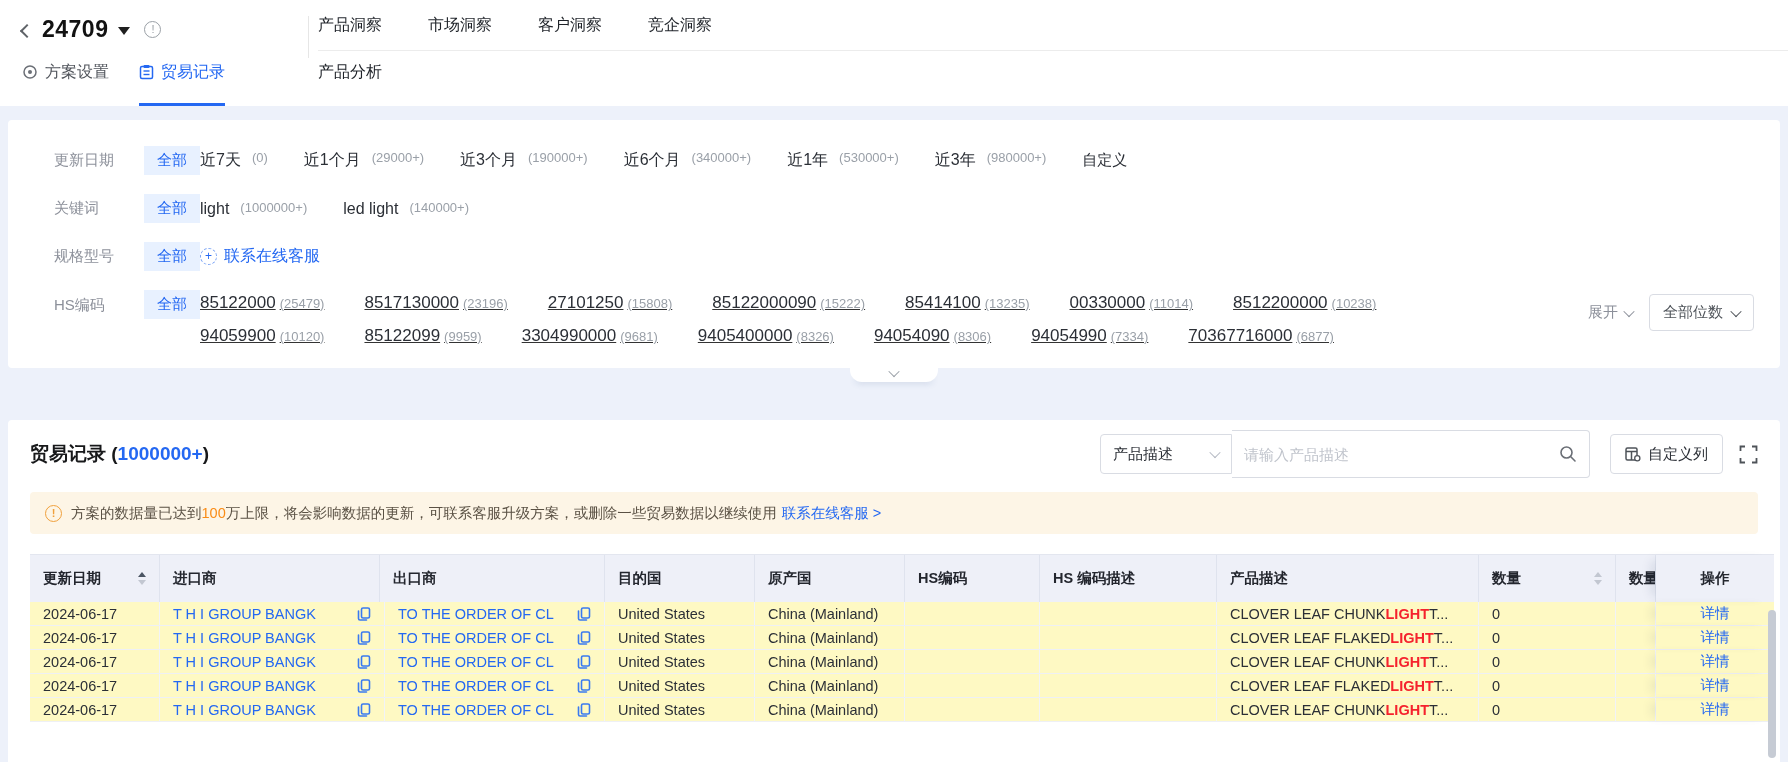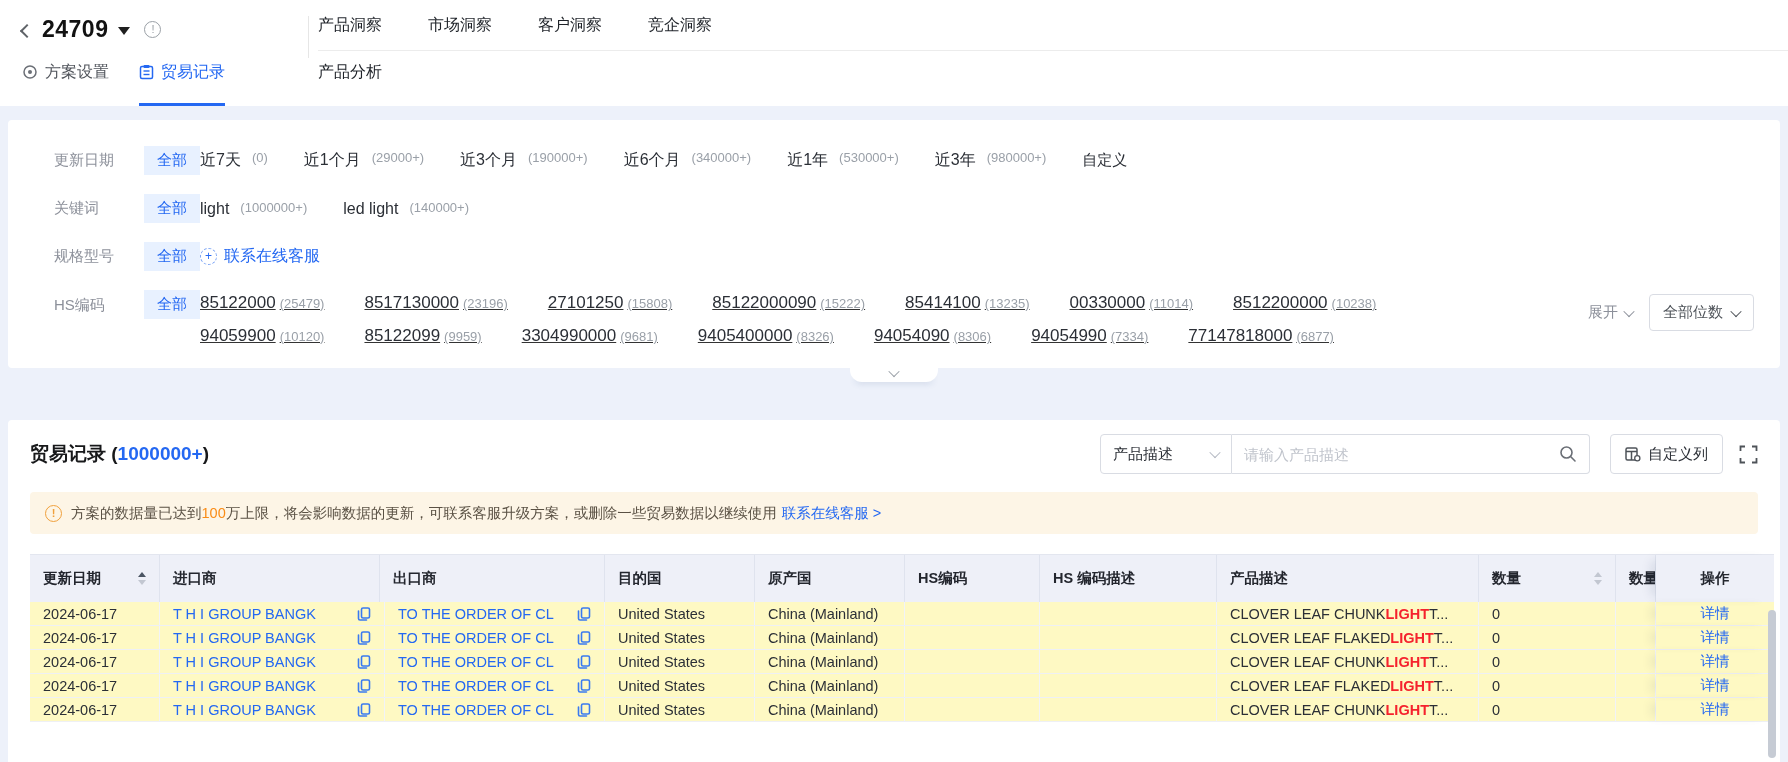--- a/index.html
+++ b/index.html
@@ -54,21 +54,21 @@
   .collapse-tab .chev { color:#9aa0a8; margin-top:-4px; }
 
   
   .records-panel { position:relative; margin:52px 8px 0; height:342px; background:#fff; border-radius:4px 4px 0 0; padding:12px 22px 0; overflow:hidden; }
   .rec-head { display:flex; align-items:center; justify-content:space-between; height:44px; }
   .rec-title { font-size:19px; font-weight:bold; color:#17181a; }
   .rec-title .cnt { color:#2468f2; }
   .rec-ctrl { display:flex; align-items:center; }
   .sel-box { display:flex; align-items:center; justify-content:space-between; width:132px; height:40px; border:1px solid #d9dce3; border-radius:4px 0 0 4px; padding:0 12px; font-size:15px; color:#2b2f36; cursor:pointer; }
   .sel-box .chev { color:#b3b8c2; }
-  .search-box { display:flex; align-items:center; width:358px; height:40px; border:1px solid #d9dce3; border-left:none; border-radius:0 4px 4px 0; padding:0 12px; }
+  .search-box { display:flex; align-items:center; width:358px; height:48px; border:1px solid #d9dce3; border-left:none; border-radius:0 4px 4px 0; padding:0 12px; }
   .search-box input { flex:1; border:none; outline:none; font-size:15px; color:#333; font-family:inherit; }
   .search-box input::placeholder { color:#c0c4cc; }
   .cust-btn { display:flex; align-items:center; gap:7px; height:40px; border:1px solid #d9dce3; border-radius:4px; padding:0 14px; margin-left:20px; font-size:15px; color:#2b2f36; background:#fff; cursor:pointer; }
   .fs-ic { margin-left:16px; cursor:pointer; display:flex; }
 
   .banner { display:flex; align-items:center; gap:9px; height:42px; margin-top:16px; background:#fdf5e6; border-radius:4px; padding:0 15px; font-size:14.5px; color:#5a5144; }
   .warn-ic { flex:none; width:17px; height:17px; border:1.5px solid #f0a03c; border-radius:50%; color:#f0a03c; font-size:11px; font-weight:bold; line-height:14px; text-align:center; }
   .banner .hl-orange { color:#fa8c16; }
   .banner a { color:#2468f2; text-decoration:none; margin-left:5px; cursor:pointer; }
 
@@ -246,21 +246,21 @@
             </span>
           <span class="hs-item">
               <span class="t">94054090</span>
               <span class="c">(8306)</span>
             </span>
           <span class="hs-item">
               <span class="t">94054990</span>
               <span class="c">(7334)</span>
             </span>
           <span class="hs-item">
-              <span class="t">77147818000</span>
+              <span class="t">70367716000</span>
               <span class="c">(6877)</span>
             </span>
         </div>
       </div>
       <div class="hs-ctrl">
         <span class="expand-l">
             <span>展开</span>
             <span class="chev"></span>
           </span>
         <button class="digits-btn">

